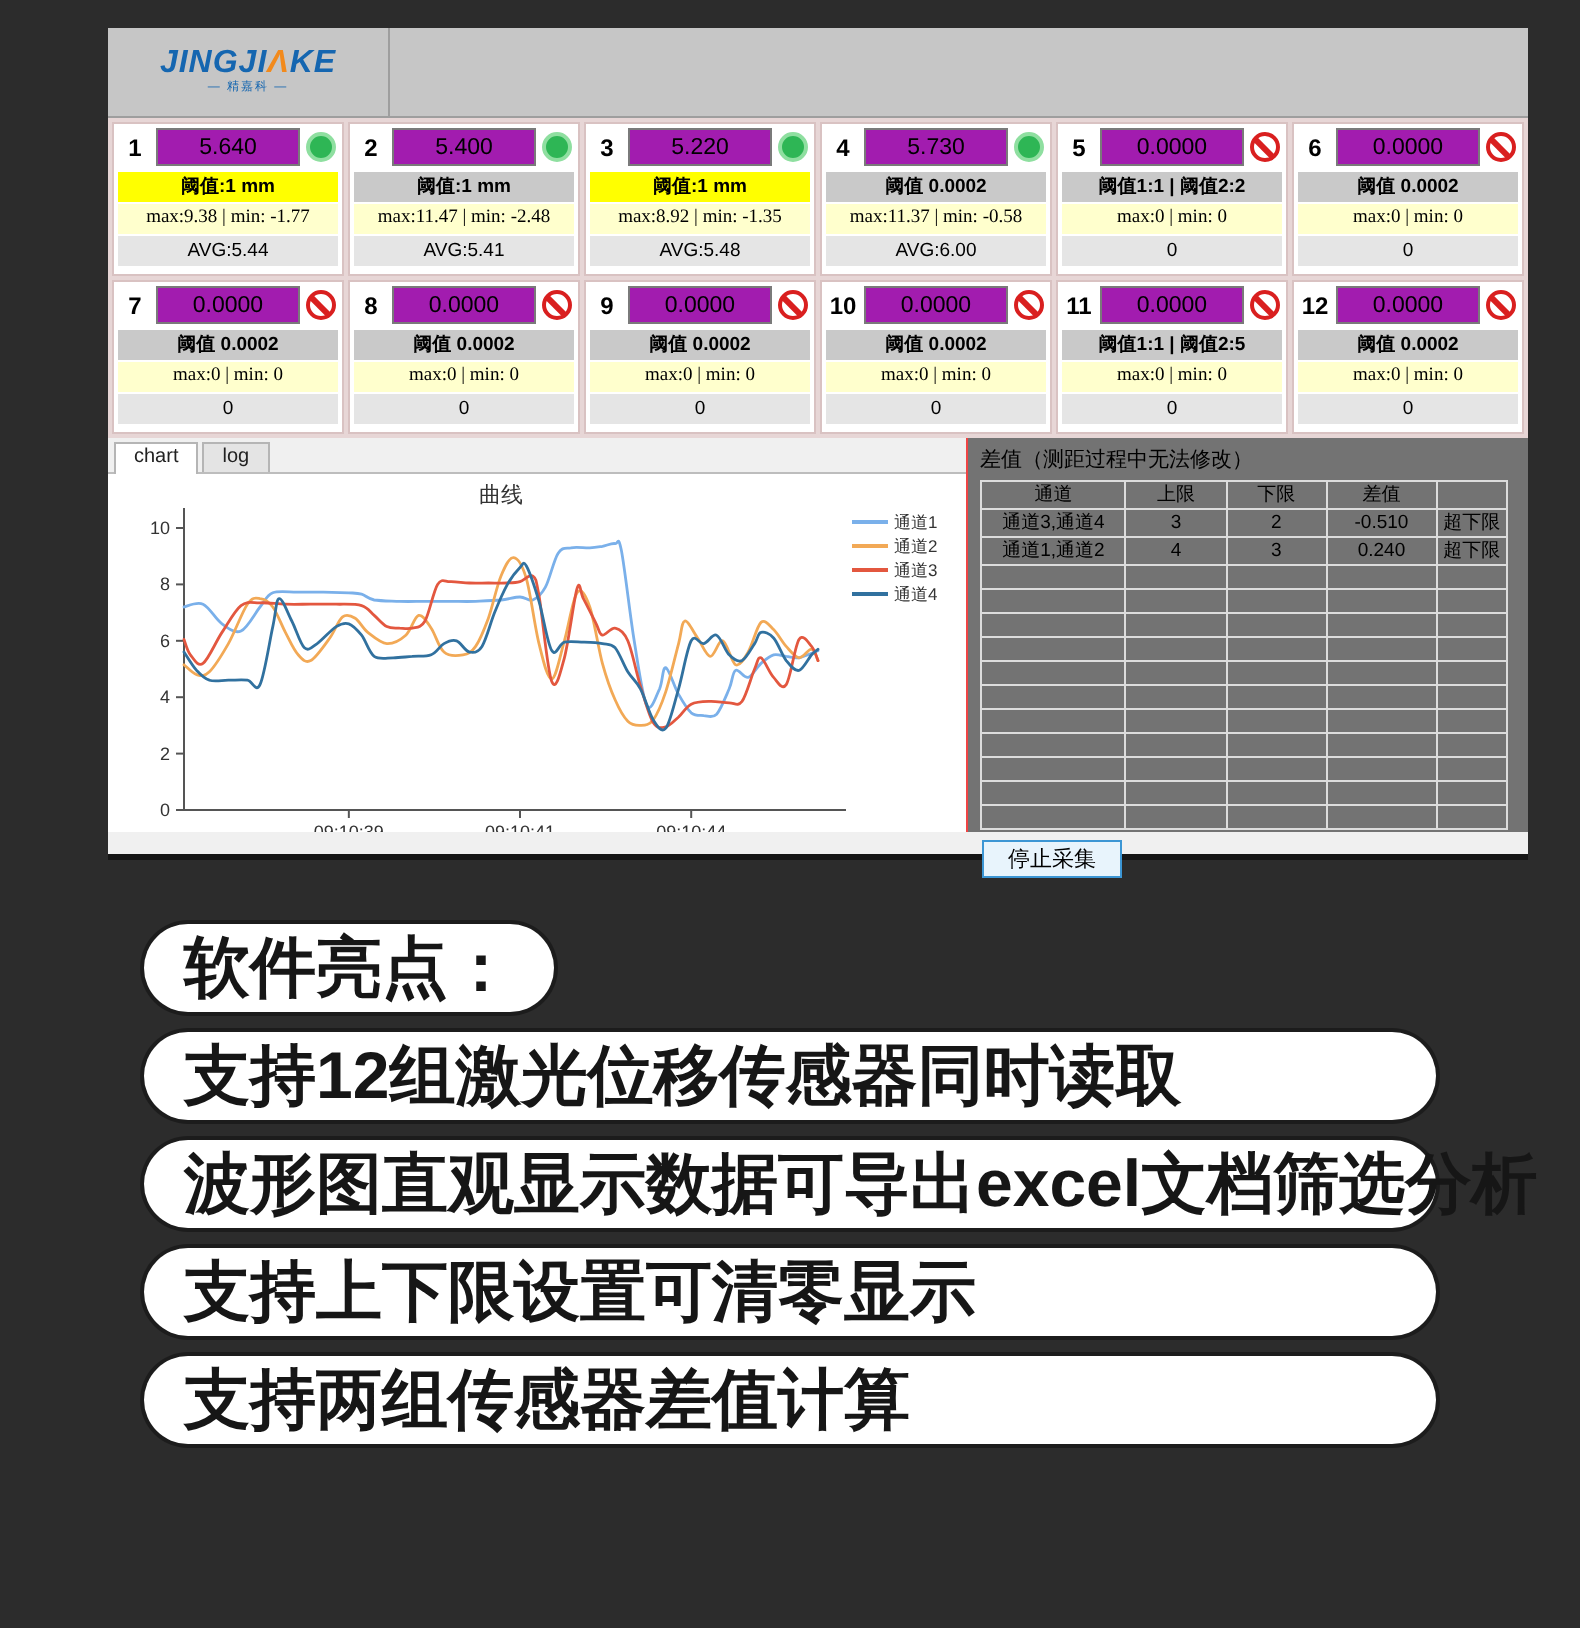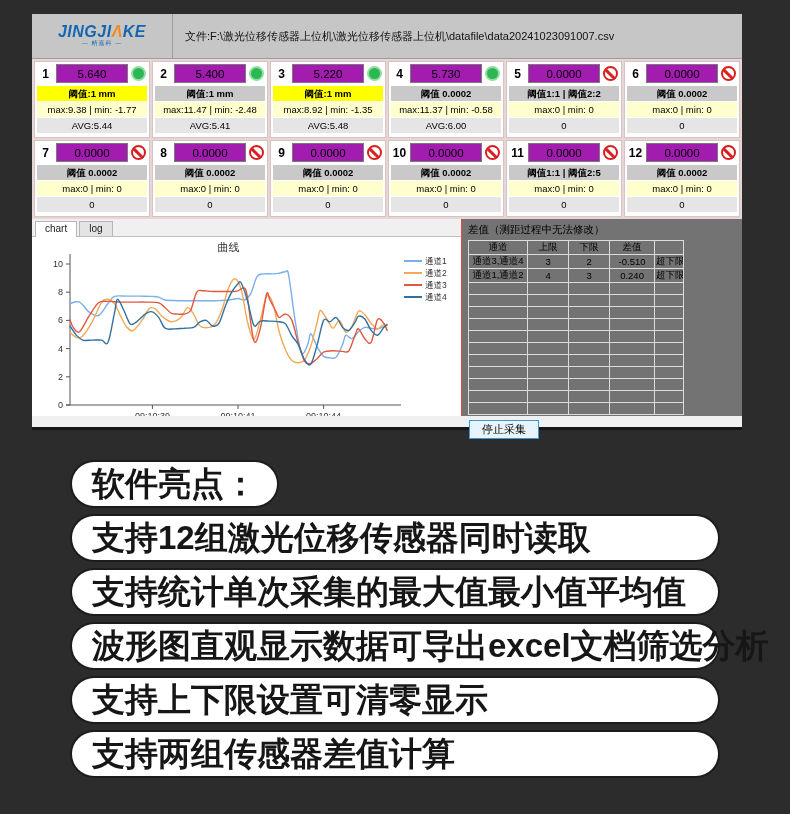--- a/index.html
+++ b/index.html
@@ -1,20 +1,20 @@
 <!DOCTYPE html>
 <html><head>
 <meta charset="utf-8">
 <style>
   html,body{margin:0;padding:0;background:#2c2c2c;}
   body{width:790px;height:814px;position:relative;overflow:hidden;
        font-family:"Liberation Sans",sans-serif;-webkit-font-smoothing:antialiased;}
 
   
-  .app-window{position:absolute;left:32px;top:14px;width:710px;height:413px;
+  .app-window{position:absolute;left:54px;top:14px;width:710px;height:413px;
               background:#f0f0f0;border-bottom:3px solid #161616;}
   .app-header{height:44px;background:#c6c6c6;display:flex;align-items:stretch;
               border-bottom:1px solid #9e9e9e;}
   .logo-box{width:140px;display:flex;flex-direction:column;align-items:center;
             justify-content:center;border-right:1px solid #9e9e9e;}
   .logo-text{font-style:italic;font-weight:bold;font-size:16px;color:#1566b0;
              letter-spacing:.5px;line-height:15px;}
   .logo-text .accent{color:#f28a1c;}
   .logo-sub{font-size:6px;color:#1566b0;letter-spacing:1px;}
   .file-path{flex:1;display:flex;align-items:center;padding-left:12px;
@@ -32,37 +32,37 @@
   .ch-ind{position:relative;flex:none;border-radius:50%;}
   .ch-ind.ok{width:11px;height:11px;border:2.5px solid #8fdfa0;background:#2eb655;}
   .ch-ind.blocked{width:11px;height:11px;border:2.5px solid #d91f1f;background:#fff;}
   .ch-ind .slash{display:none;}
   .ch-ind.blocked .slash{display:block;position:absolute;top:4.5px;left:-1px;width:13px;
             height:2.6px;background:#d91f1f;transform:rotate(45deg);}
   .ch-threshold,.ch-maxmin,.ch-avg{height:15px;line-height:15px;margin:1px 2px 0;
             font-size:9.5px;text-align:center;white-space:nowrap;overflow:hidden;color:#000;}
   .ch-threshold{background:#c9c9c9;font-weight:bold;}
   .ch-threshold.hl{background:#ffff00;}
-  .ch-maxmin{background:#ffffcd;}
+  .ch-maxmin{background:#ffffcd;font-family:Liberation Serif, serif;}
   .ch-avg{background:#e5e5e5;margin-bottom:2px;}
 
   
   .content-row{display:flex;height:197px;background:#fff;}
   .left-panel{width:429px;position:relative;}
   .tab-bar{height:17px;display:flex;align-items:flex-end;padding-left:3px;
            background:#f0f0f0;border-bottom:1px solid #bdbdbd;}
   .tab{font-size:10px;padding:1px 9px 2px;color:#222;background:#e4e4e4;
        border:1px solid #b5b5b5;border-bottom:none;margin-right:2px;cursor:default;}
   .tab.active{background:#fff;position:relative;top:1px;padding-bottom:3px;}
   #chart-svg{display:block;}
 
   .right-panel{flex:1;border-left:1px solid #ef4444;display:flex;
                flex-direction:column;background:#737373;}
   .diff-title{font-size:10.5px;color:#000;padding:4px 6px 2px;}
-  .diff-table{border-collapse:collapse;margin:1px 5px 0 6px;table-layout:fixed;width:216px;}
+  .diff-table{border-collapse:collapse;margin:1px 5px 0 6px;table-layout:fixed;width:264px;}
   .diff-table th,.diff-table td{border:1px solid #dcdcdc;height:10px;font-size:9.5px;
                font-weight:normal;text-align:center;padding:0 1px;color:#000;
                overflow:hidden;white-space:nowrap;}
   .stop-btn{margin:5px 0 0 7px;align-self:flex-start;width:70px;height:25px;
             background:#e8f4fc;border:1px solid #3c96d4;font-size:11px;color:#000;
             font-family:"Liberation Sans",sans-serif;}
 
   
   #highlights{position:absolute;left:72px;top:462px;width:646px;}
   .pill{box-sizing:border-box;height:44px;margin-bottom:10px;background:#ffffff;
@@ -73,21 +73,20 @@
 </style>
 </head>
 <body>
 
 <div class="app-window">
   <div class="app-header">
     <div class="logo-box">
       <div class="logo-text"><span>JINGJI</span><span class="accent">Λ</span><span>KE</span></div>
       <div class="logo-sub">— 精嘉科 —</div>
     </div>
-    <div class="file-path">文件:F:\激光位移传感器上位机\激光位移传感器上位机\datafile\data20241023091007.csv</div>
   </div>
 
   <div class="channel-grid" id="channel-grid">
   <div class="channel">
     <div class="ch-top">
       <span class="ch-num">1</span>
       <input class="ch-value" readonly="" value="5.640" style="">
       <span class="ch-ind ok"></span>
     </div>
     <div class="ch-threshold hl">阈值:1 mm</div>
@@ -379,13 +378,13 @@
               <td>&nbsp;</td>
               <td>&nbsp;</td>
             </tr>
           </tbody>
       </table>
       <button class="stop-btn">停止采集</button>
     </div>
   </div>
 </div>
 
-<div id="highlights"><div class="pill fit">软件亮点：</div><div class="pill">支持12组激光位移传感器同时读取</div><div class="pill">支持统计单次采集的最大值最小值平均值</div><div class="pill">波形图直观显示数据可导出excel文档筛选分析</div><div class="pill">支持上下限设置可清零显示</div><div class="pill">支持两组传感器差值计算</div></div>
+<div id="highlights"><div class="pill fit">软件亮点：</div><div class="pill">支持12组激光位移传感器同时读取</div><div class="pill">波形图直观显示数据可导出excel文档筛选分析</div><div class="pill">支持上下限设置可清零显示</div><div class="pill">支持两组传感器差值计算</div></div>
 
 </body></html>

